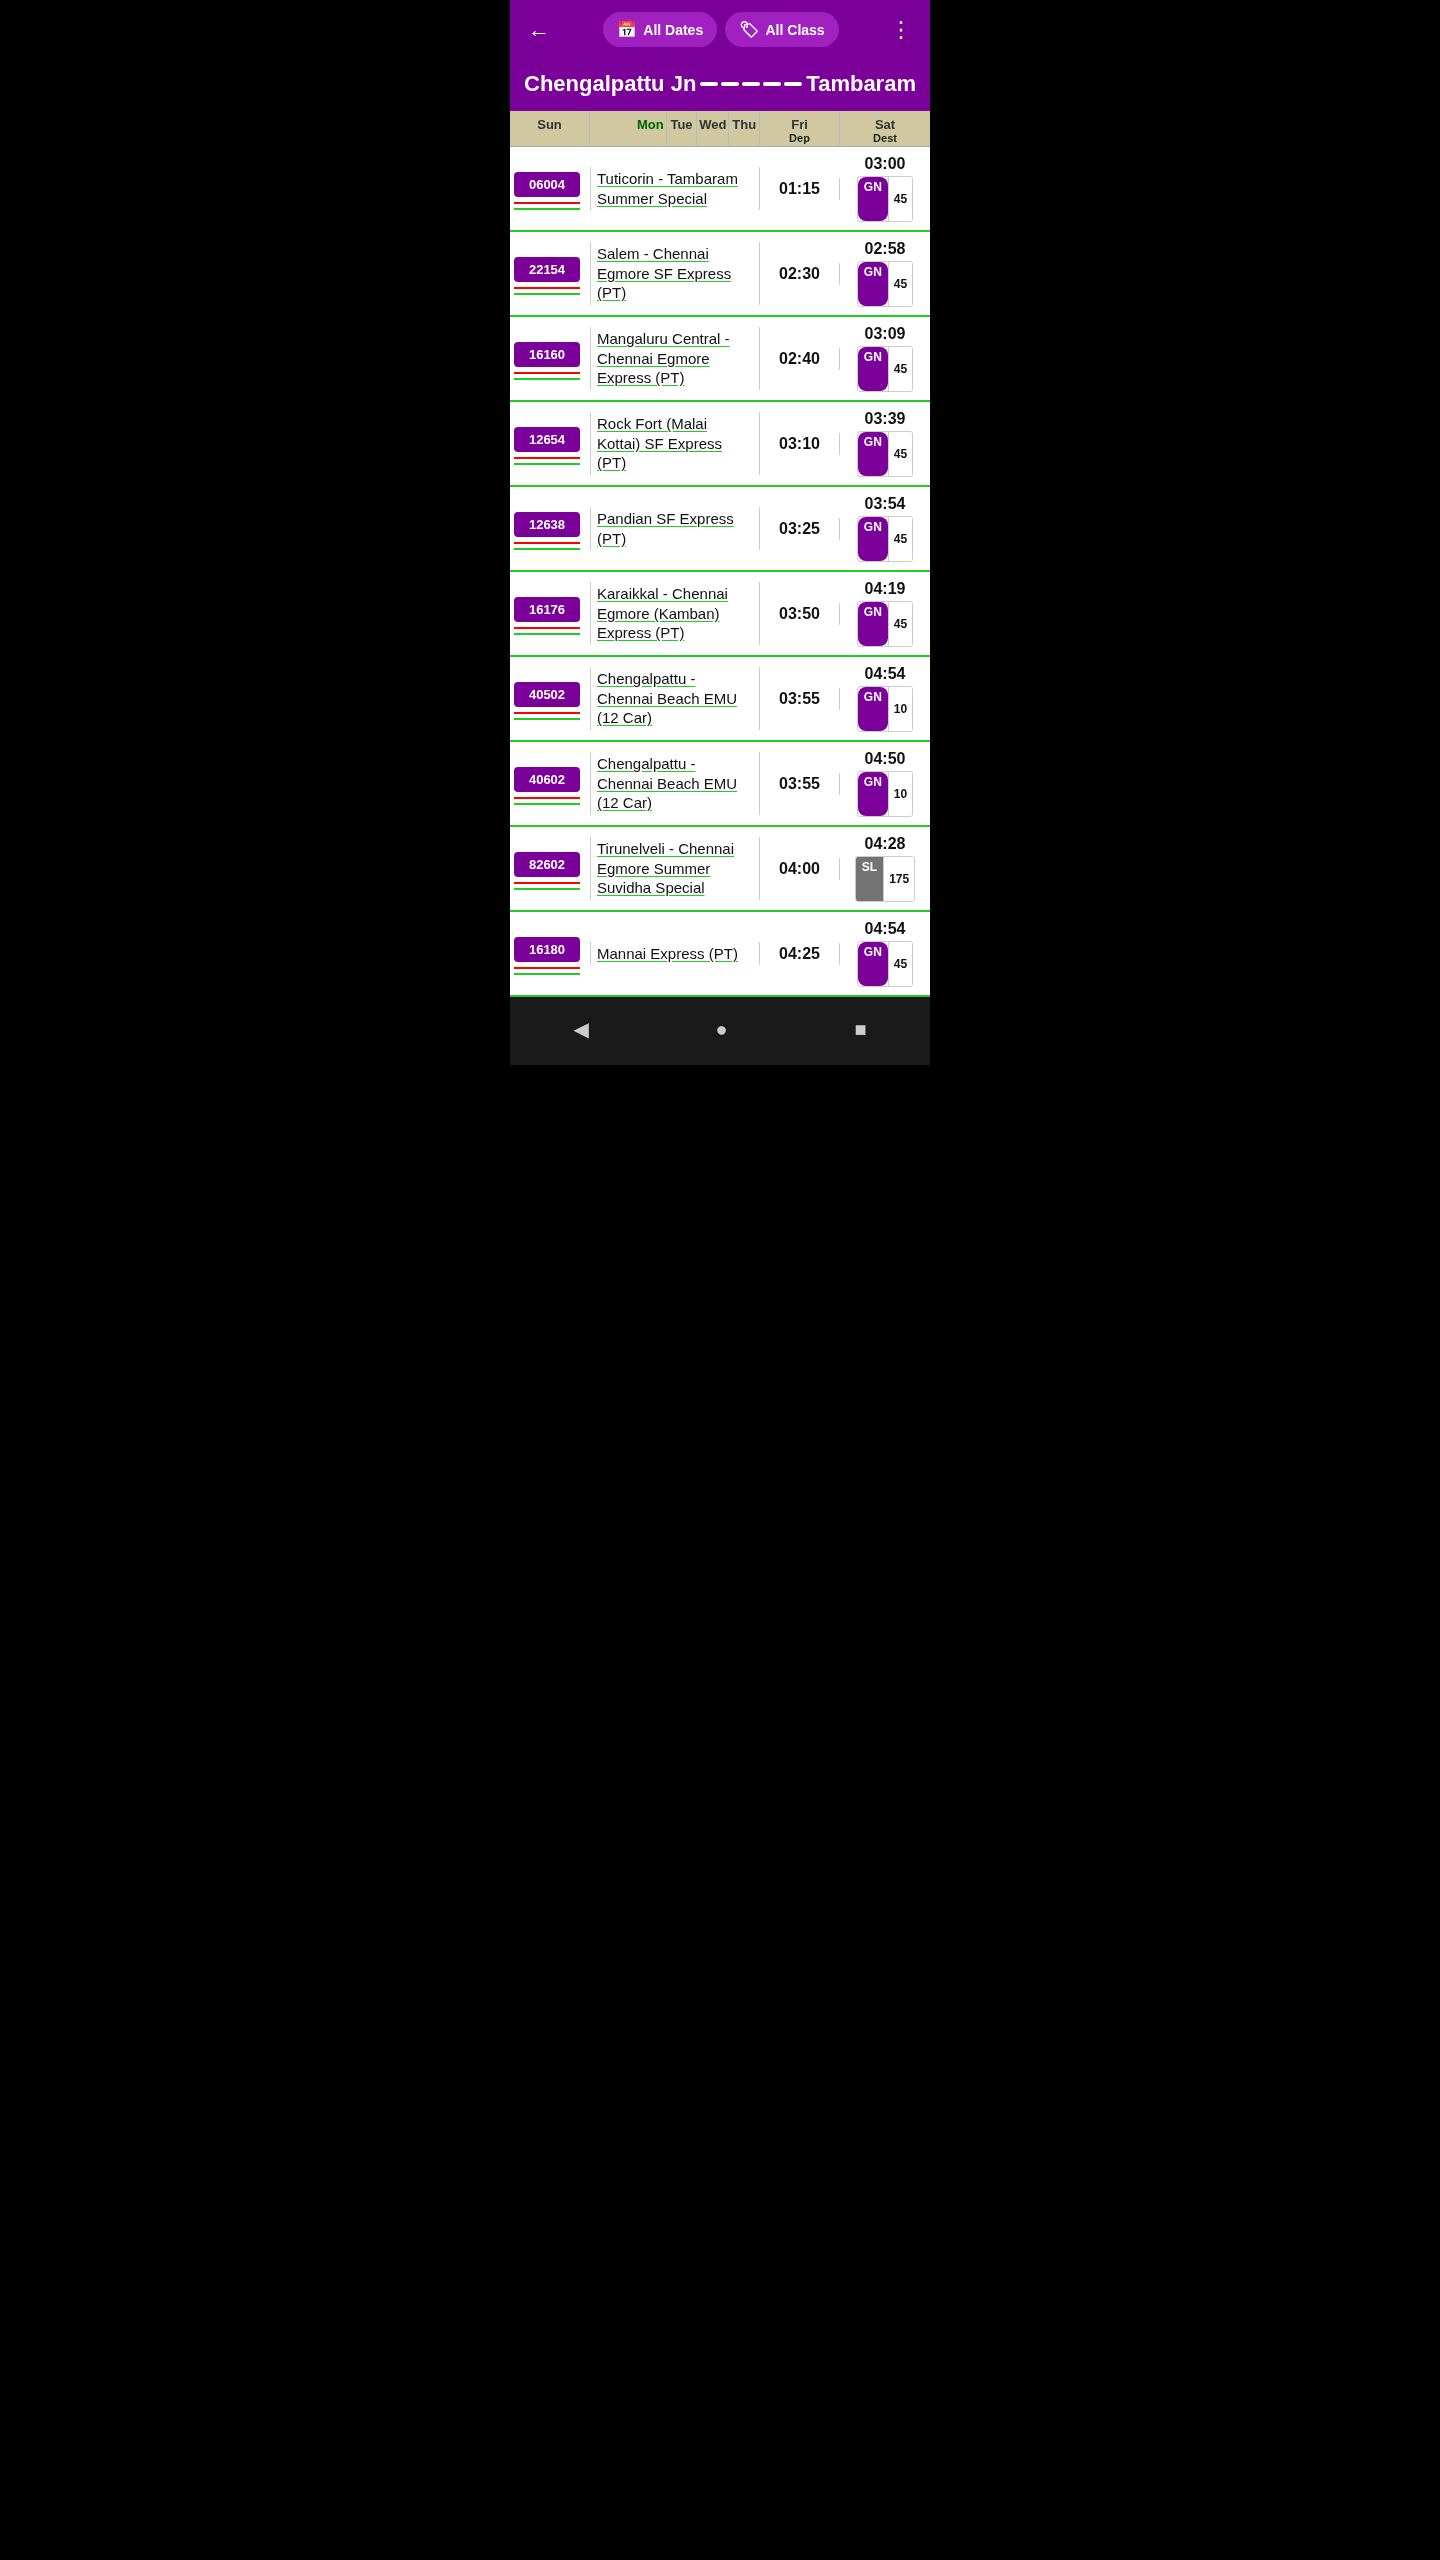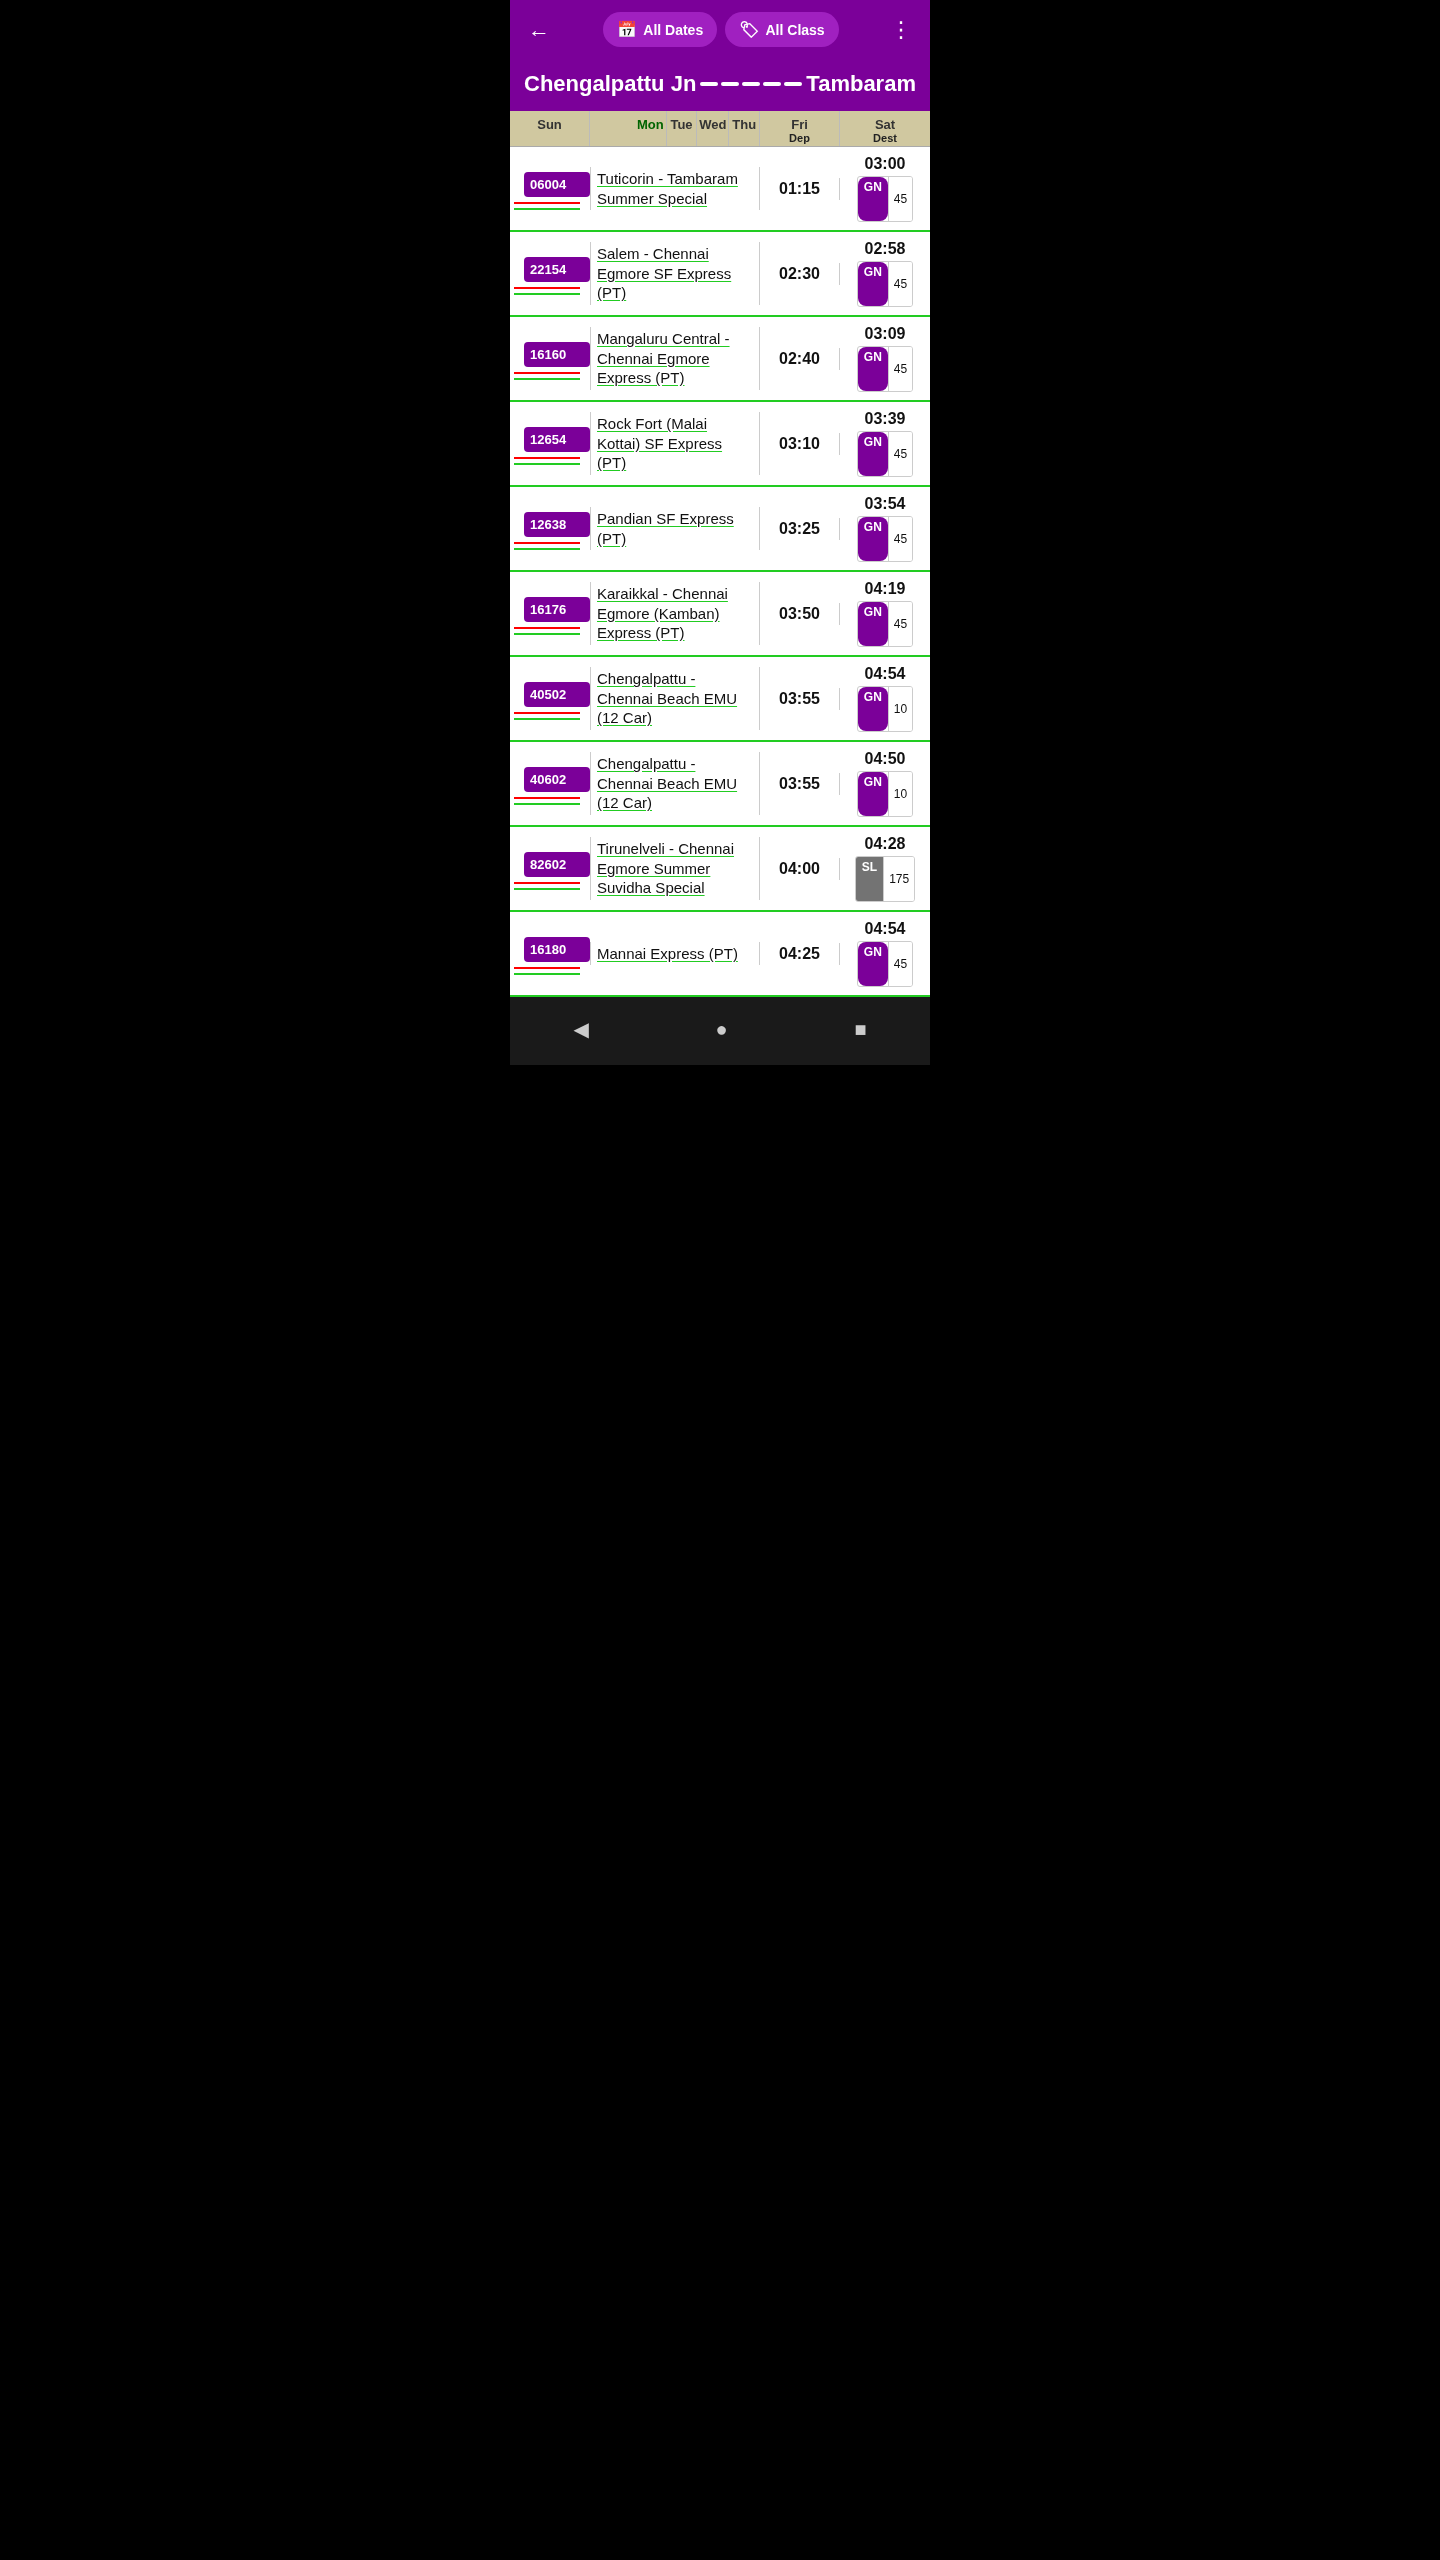--- a/index.html
+++ b/index.html
@@ -134,22 +134,22 @@
       flex-direction: column;
       gap: 2px;
     }
     .train-number-badge {
       background: #7B0099;
       color: white;
       font-size: 13px;
       font-weight: bold;
       padding: 5px 6px;
       border-radius: 4px;
+      text-align: center;
       width: 66px;
-      margin-left: 10px;
     }
     .red-line {
       width: 66px;
       height: 2px;
       background: red;
       margin-top: 3px;
     }
     .green-line {
       width: 66px;
       height: 2px;
@@ -212,21 +212,21 @@
       background: #737373;
       color: white;
       font-size: 12px;
       font-weight: bold;
       padding: 3px 6px;
     }
     .badge-num {
       background: white;
       color: #111;
       font-size: 12px;
-      font-weight: normal;
+      font-weight: bold;
       padding: 15px 5px;
       border-left: 1px solid #ccc;
     }
 
     
     .bottom-nav {
       background: #1a1a1a;
       display: flex;
       justify-content: space-around;
       align-items: center;

